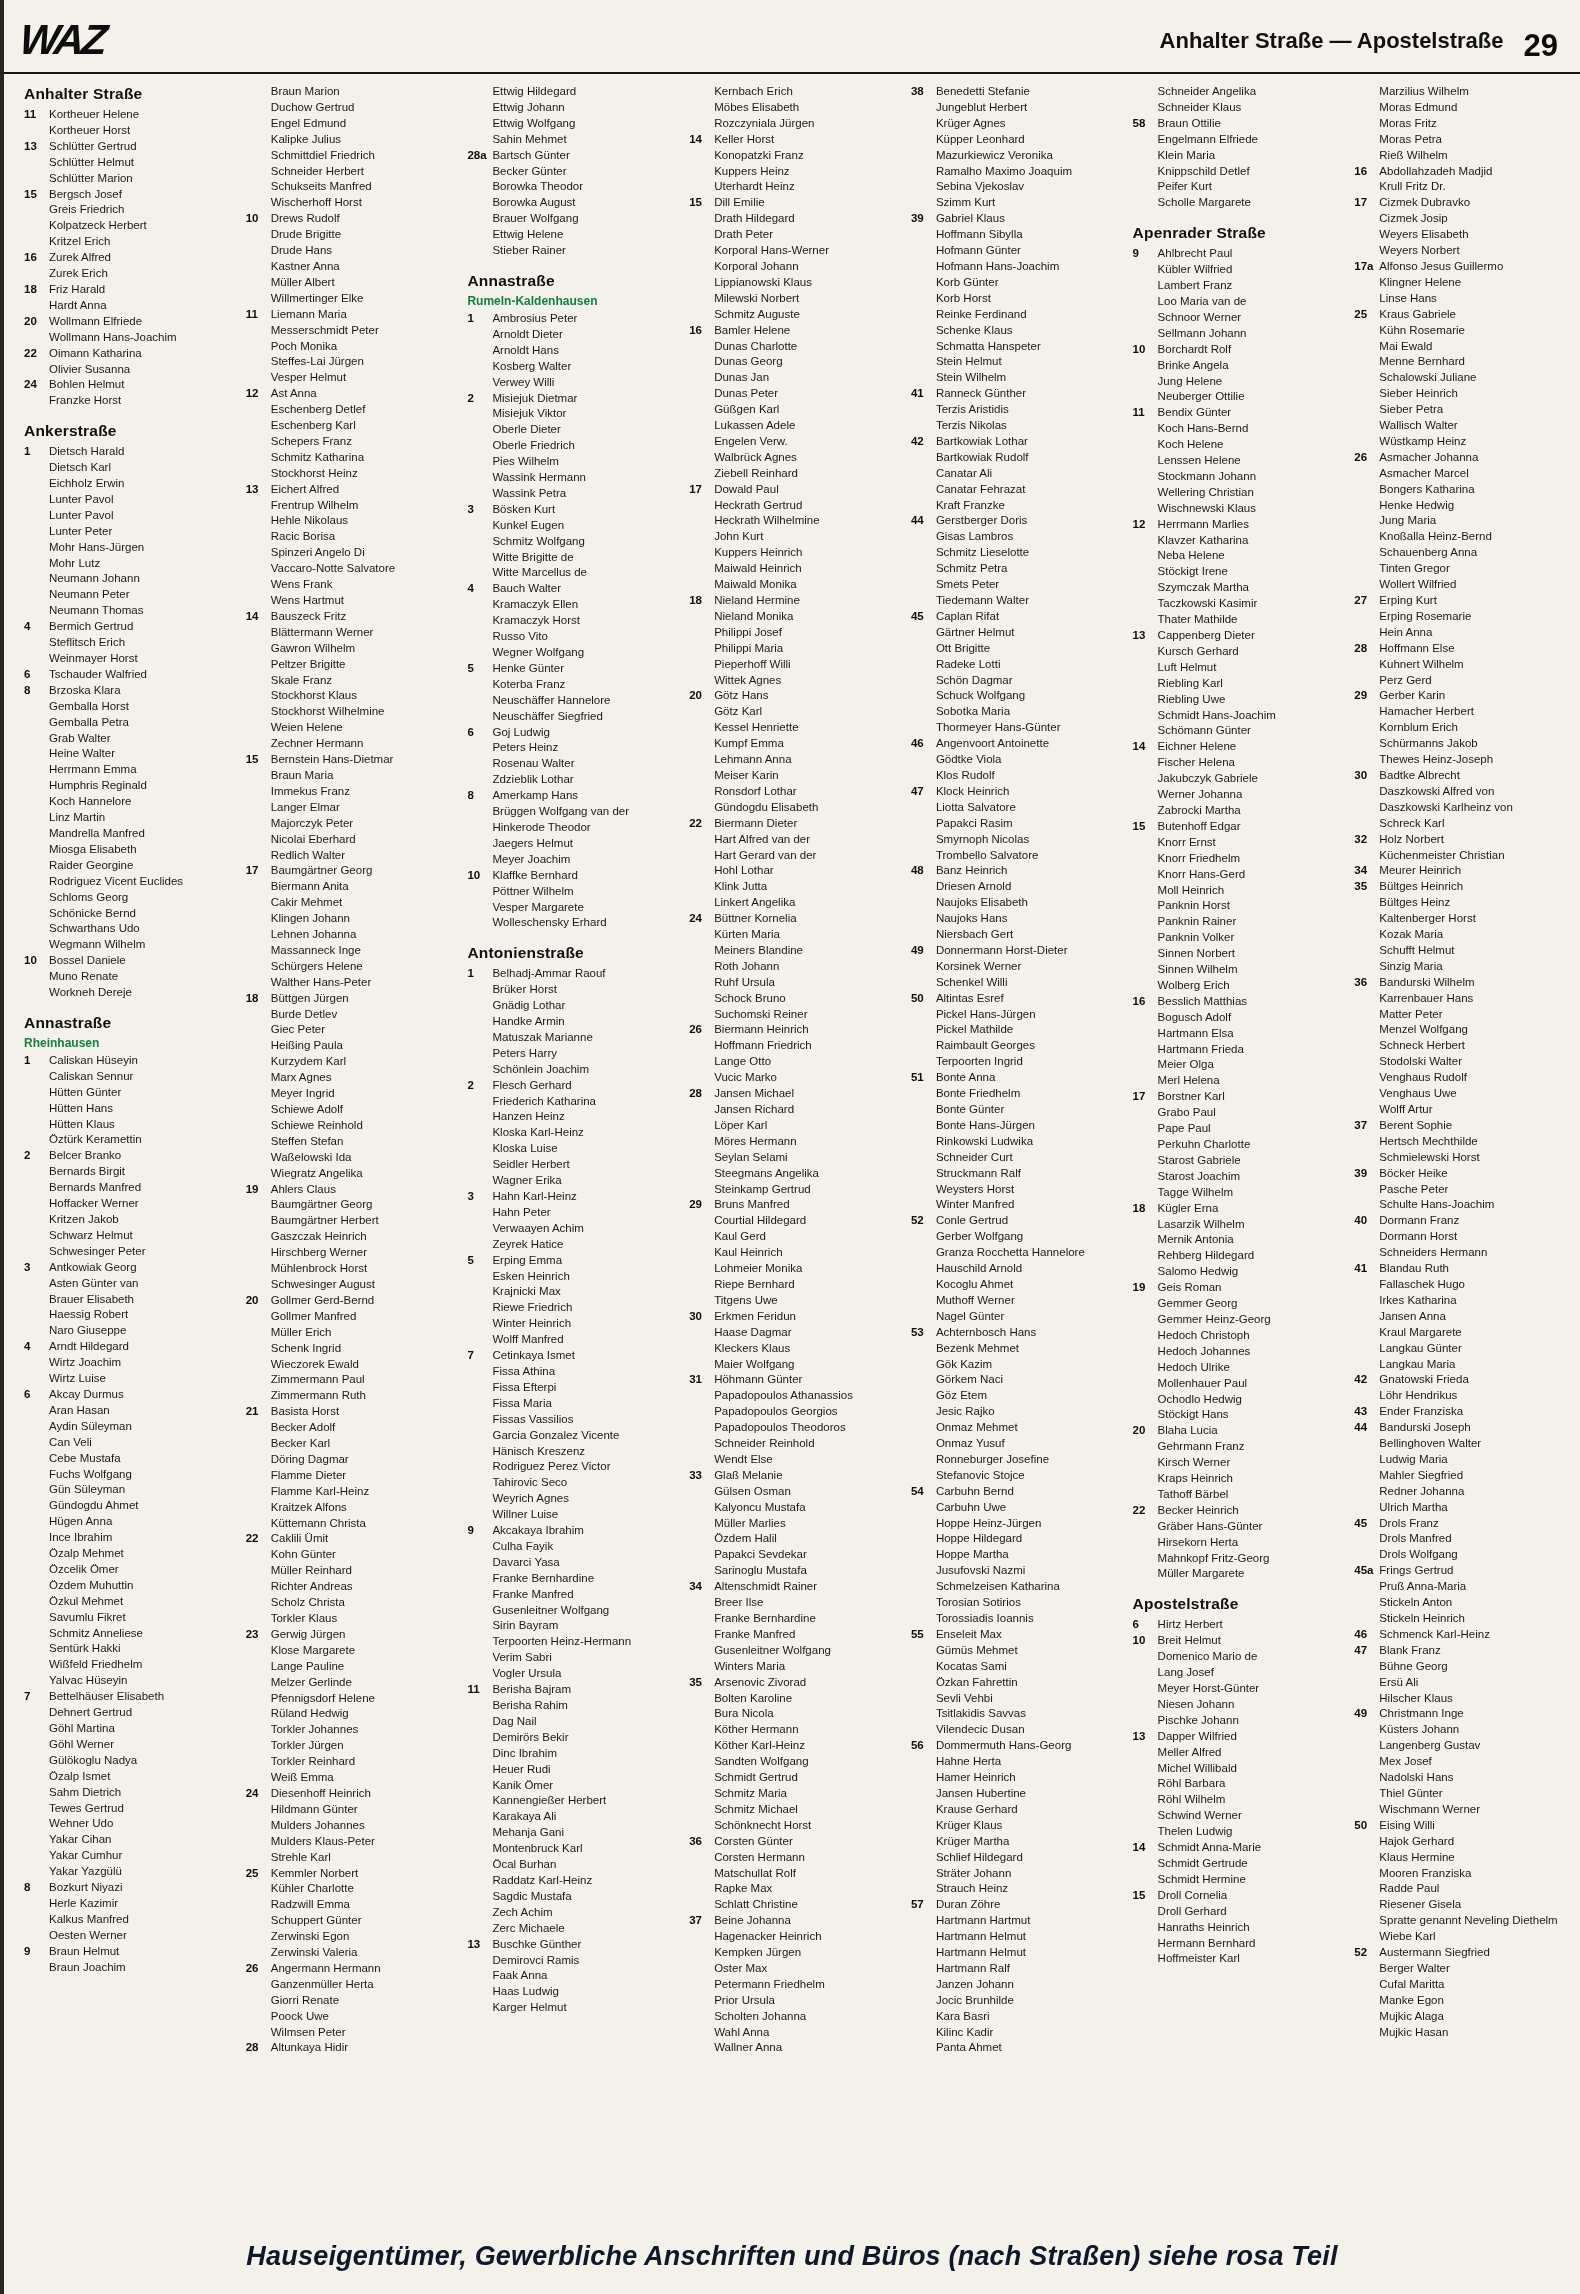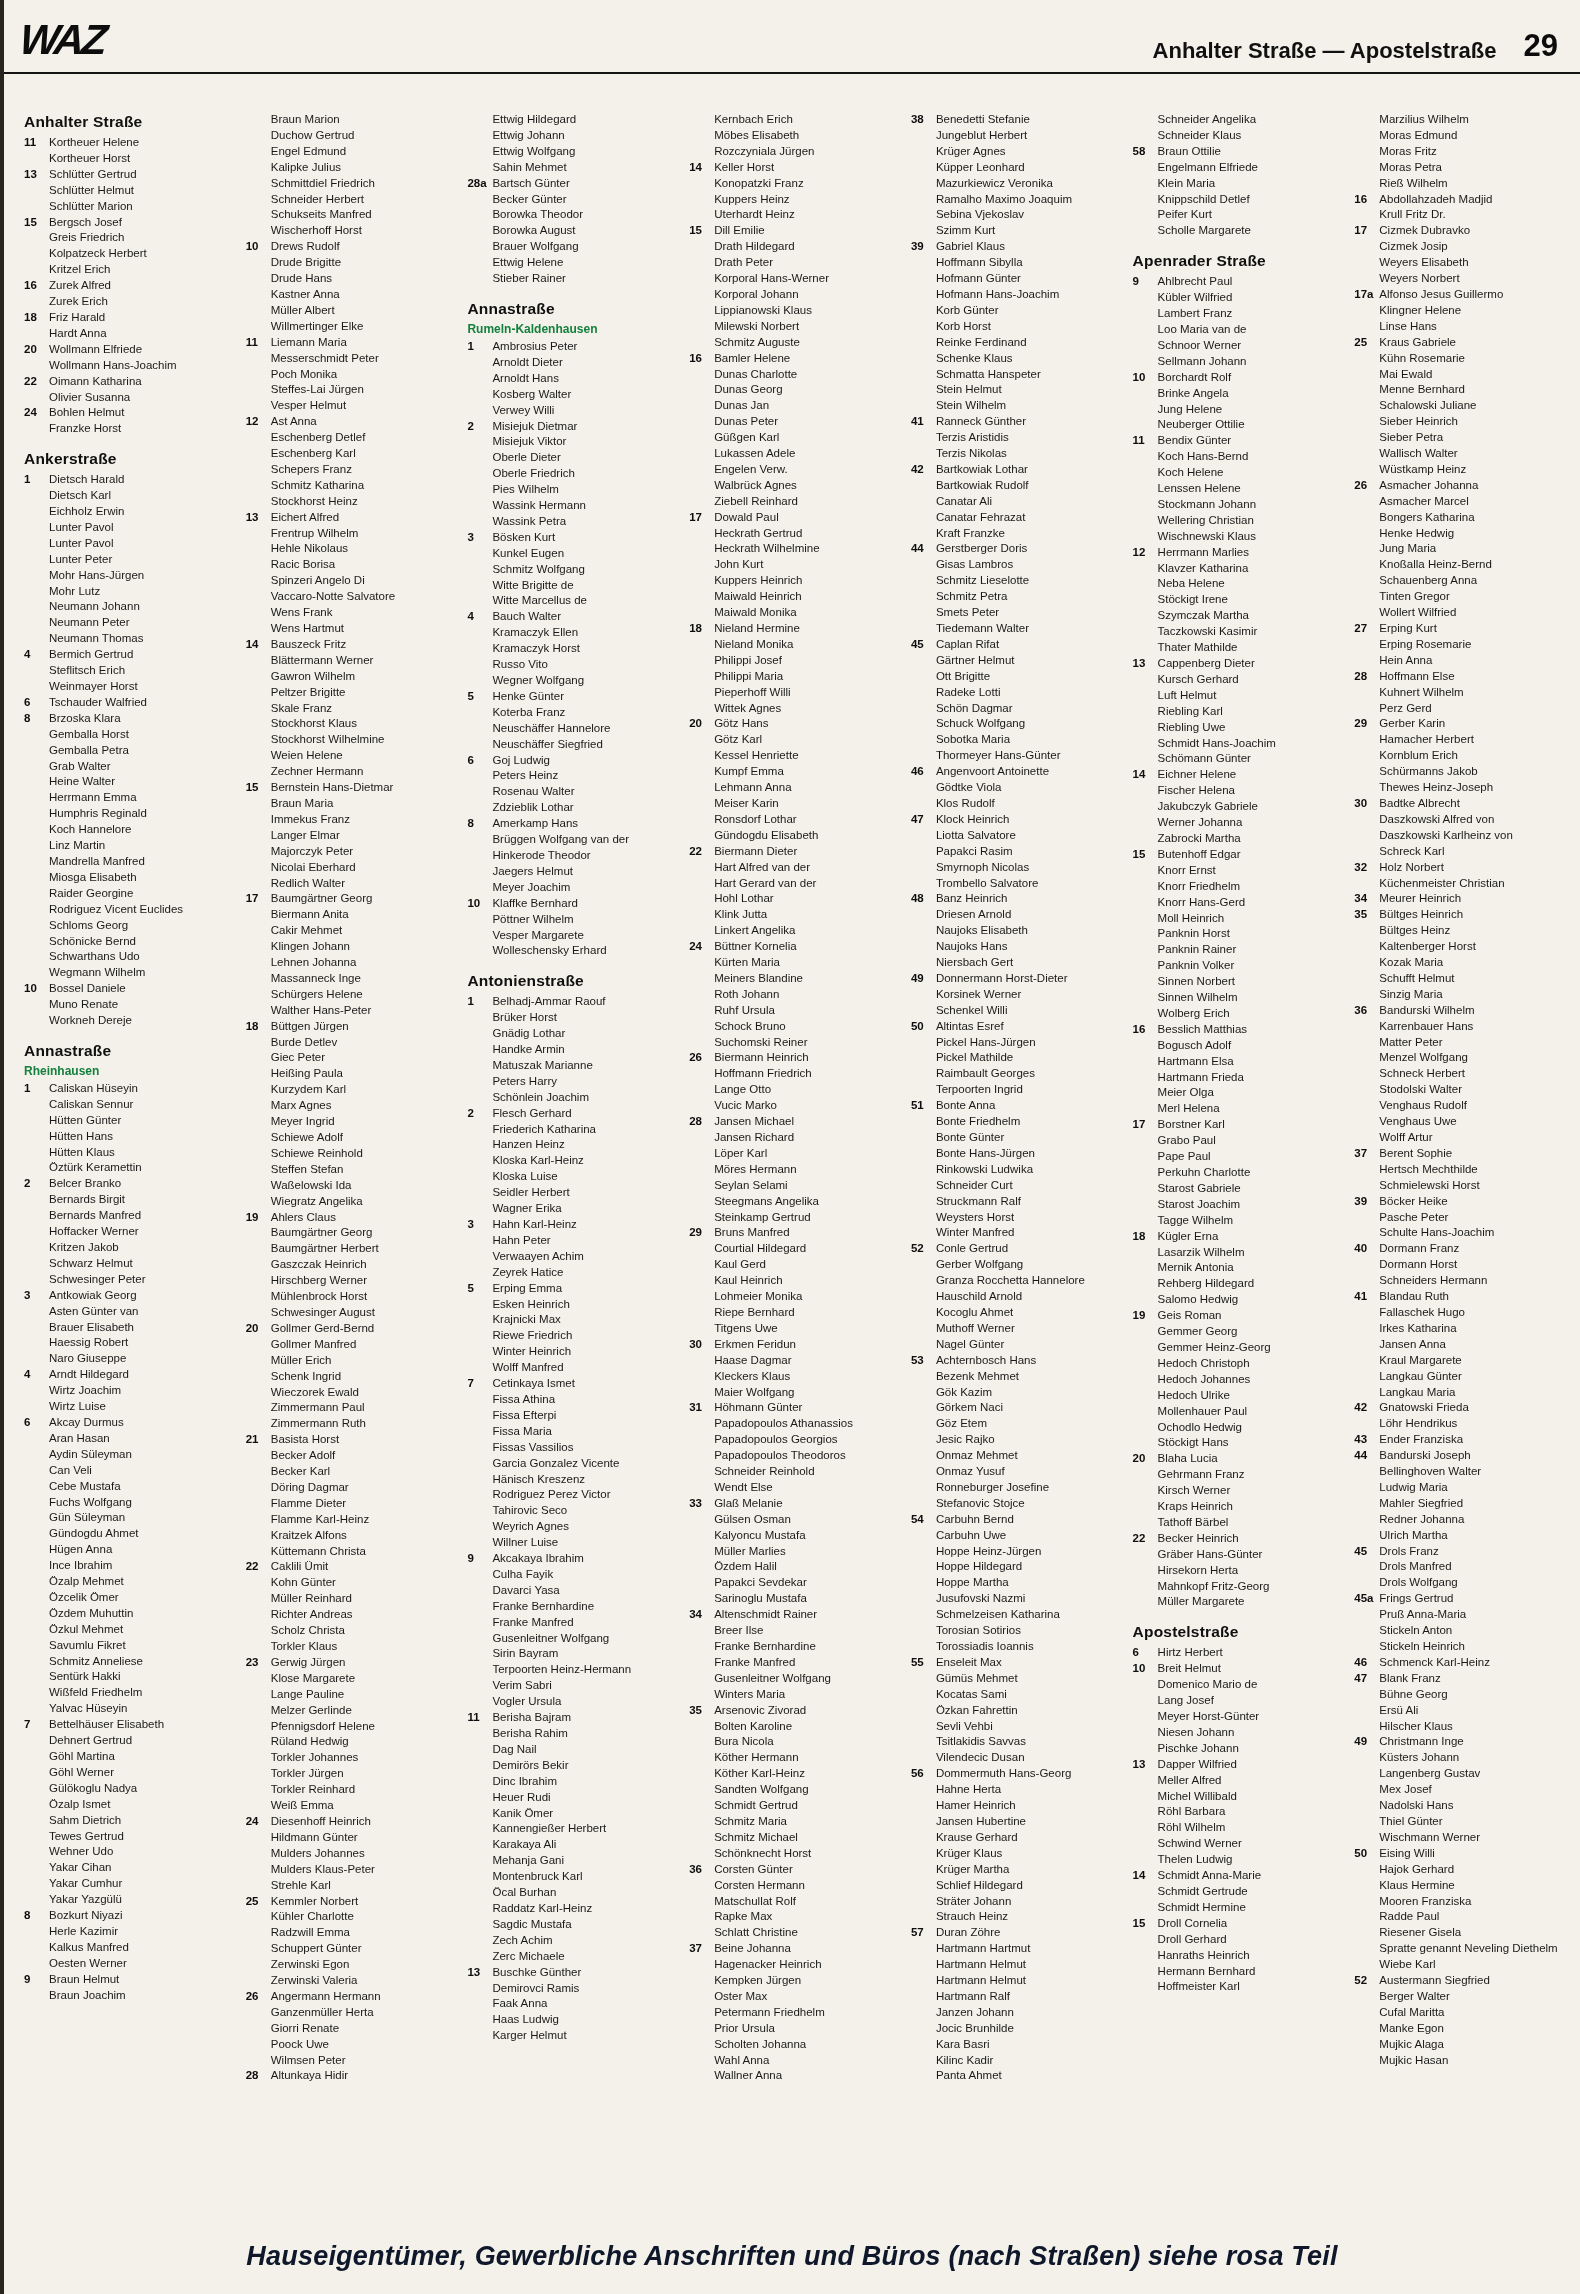--- a/index.html
+++ b/index.html
@@ -6,24 +6,24 @@
   html, body { width:1580px; }
   body { background:#cfccc5; font-family:"Liberation Sans","DejaVu Sans",sans-serif; }
   .page { width:1580px; height:2294px; background:#f3f1ea; border-left:4px solid #26261f;
           display:flex; flex-direction:column; overflow:hidden; position:relative; }
   .header { display:flex; justify-content:space-between; align-items:flex-end;
             padding:16px 22px 8px 16px; border-bottom:2px solid #141414; }
   .header-left { display:flex; align-items:baseline; gap:18px; }
   .waz-logo { font-size:42px; font-weight:bold; font-style:italic; letter-spacing:-3px;
               color:#0d0d0d; display:inline-block; transform:skewX(-6deg); }
   .tagline { font-size:29px; font-weight:bold; color:#0f0f0f; letter-spacing:-0.5px; }
-  .header-right { display:flex; align-items:flex-end; gap:27px; }
+  .header-right { display:flex; align-items:flex-start; gap:20px; }
   .range-title { font-size:22px; font-weight:bold; color:#111; }
   .page-number { font-size:31px; font-weight:bold; color:#0c0c0c; }
-  .columns { flex:1; display:flex; gap:14px; padding:10px 18px 0 20px; overflow:hidden;margin-top:28px; }
+  .columns { flex:1; display:flex; gap:14px; padding:10px 18px 0 20px; overflow:hidden; }
   .col { flex:1 1 0; min-width:0; }
   .street-heading { font-size:15.5px; font-weight:bold; color:#101010; margin:13px 0 4px; letter-spacing:0.2px; }
   .col .street-heading:first-child { margin-top:1px; }
   .sub-heading { font-size:12px; font-weight:bold; color:#15803d; margin:0 0 3px; }
   .entry { position:relative; padding-left:25px; font-size:11.5px; line-height:15.9px; color:#1a1a18; }
   .entry .num { position:absolute; left:0; top:0; font-weight:bold; color:#0e0e0e; }
   .footer { text-align:center; font-size:27px; font-weight:bold; font-style:italic;
             color:#0f172a; padding:14px 0 22px; letter-spacing:0.2px; }
 </style>
 </head>

